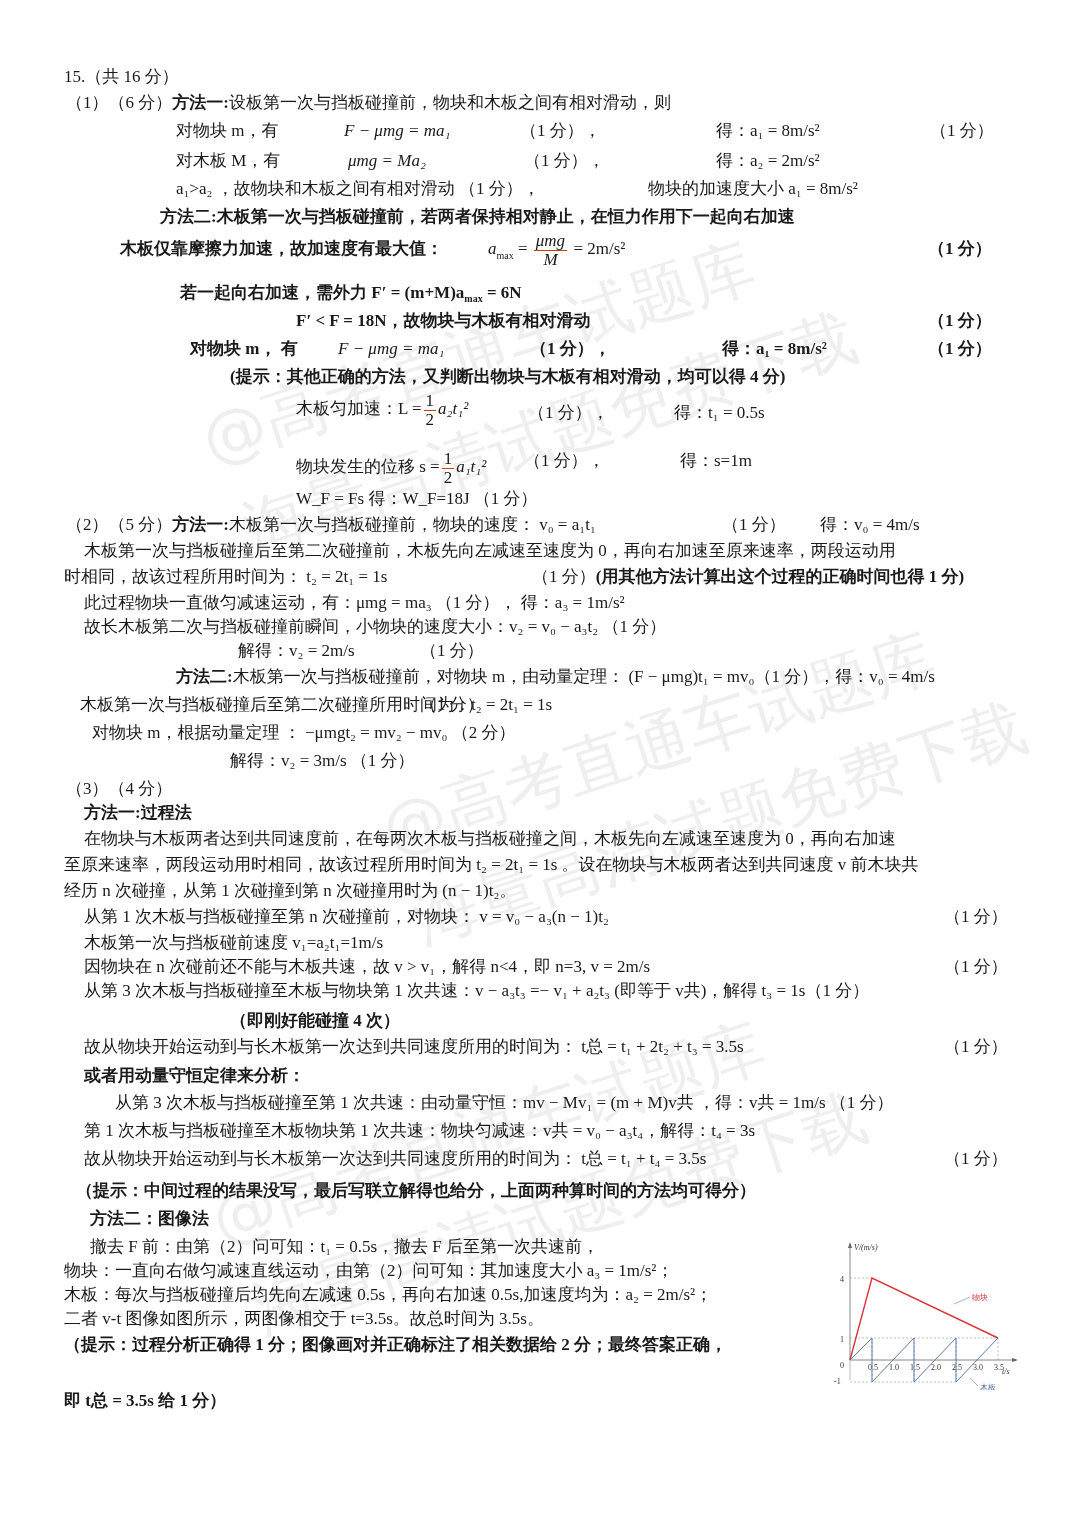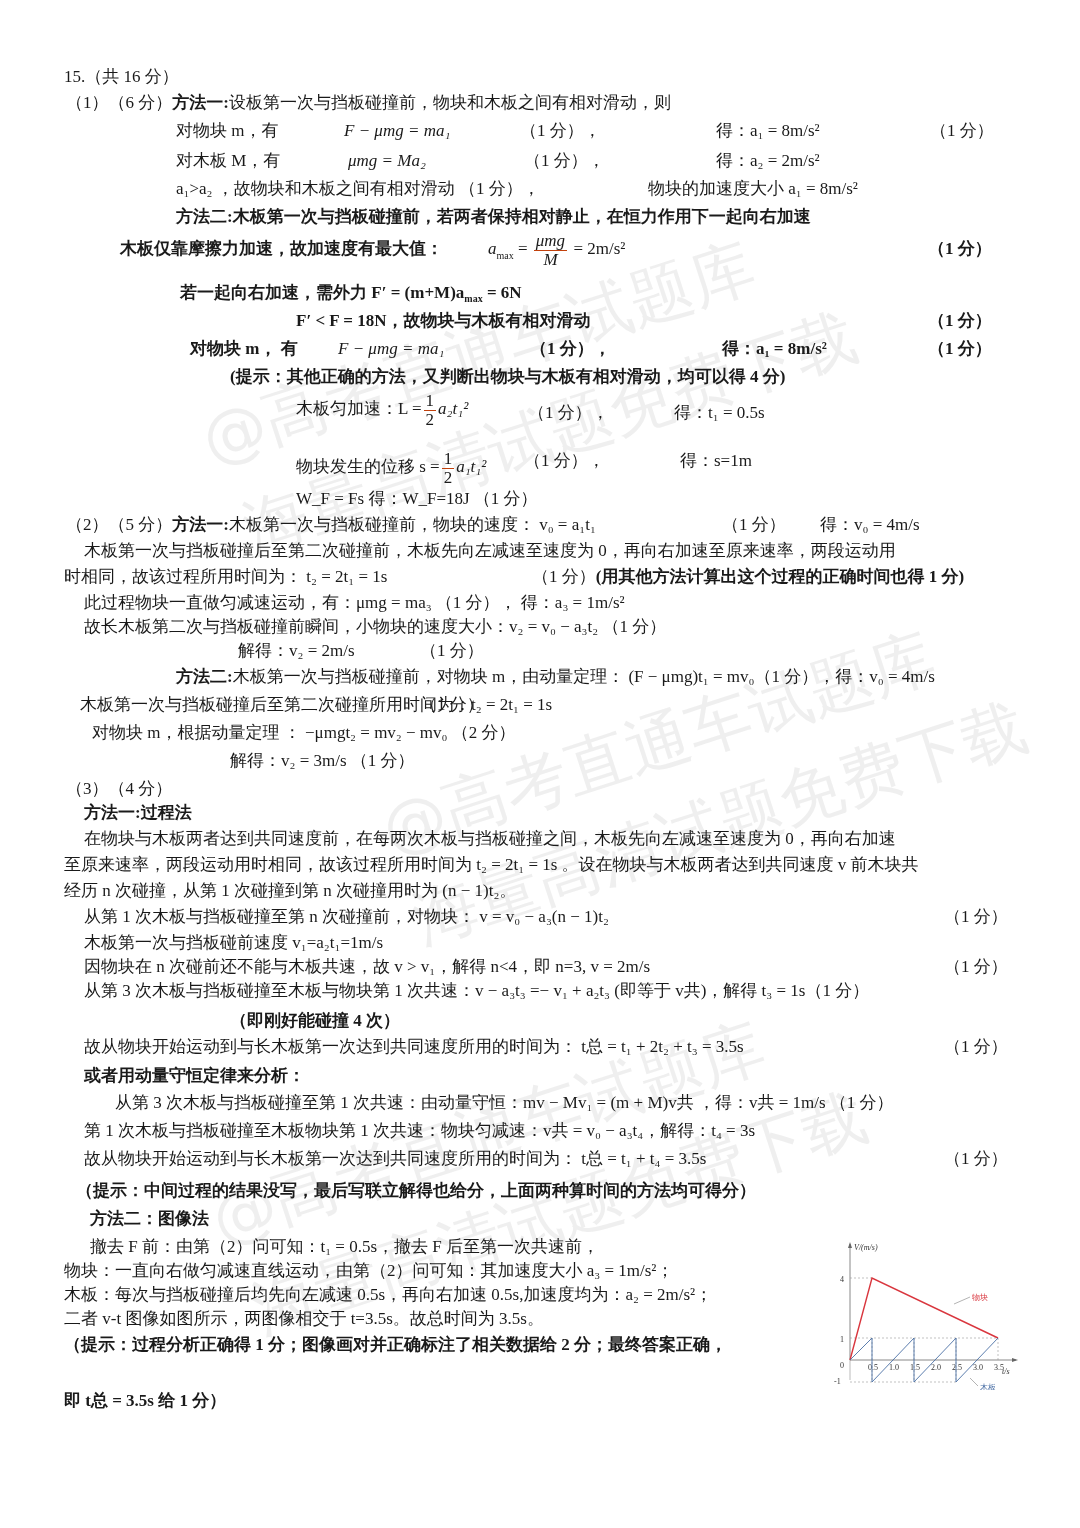--- a/index.html
+++ b/index.html
@@ -37,21 +37,21 @@
 <div class="ln" style="left:930px;top:120px;">（1 分）</div>
 
 <div class="ln" style="left:176px;top:150px;">对木板 M，有</div>
 <div class="ln m" style="left:348px;top:150px;">μmg = Ma₂</div>
 <div class="ln" style="left:524px;top:150px;">（1 分），</div>
 <div class="ln" style="left:716px;top:150px;">得：a₂ = 2m/s²</div>
 
 <div class="ln" style="left:176px;top:178px;">a₁&gt;a₂ ，故物块和木板之间有相对滑动 （1 分），</div>
 <div class="ln" style="left:648px;top:178px;">物块的加速度大小 a₁ = 8m/s²</div>
 
-<div class="ln b" style="left:176px;top:206px;">方法二:木板第一次与挡板碰撞前，若两者保持相对静止，在恒力作用下一起向右加速</div>
+<div class="ln b" style="left:160px;top:206px;">方法二:木板第一次与挡板碰撞前，若两者保持相对静止，在恒力作用下一起向右加速</div>
 
 <div class="ln b" style="left:120px;top:238px;">木板仅靠摩擦力加速，故加速度有最大值：</div>
 <div class="ln" style="left:488px;top:232px;">
   <span class="m">a</span><sub style="font-size:10px">max</sub> =
   <span class="frac"><span class="num m">μmg</span><span class="m">M</span></span>
   <span>= 2m/s²</span>
 </div>
 <div class="ln b" style="left:928px;top:238px;">（1 分）</div>
 
 <div class="ln b" style="left:180px;top:282px;"><span>若一起向右加速，需外力 F′ = (m+M)a</span><sub style="font-size:10px">max</sub><span> = 6N</span></div>

